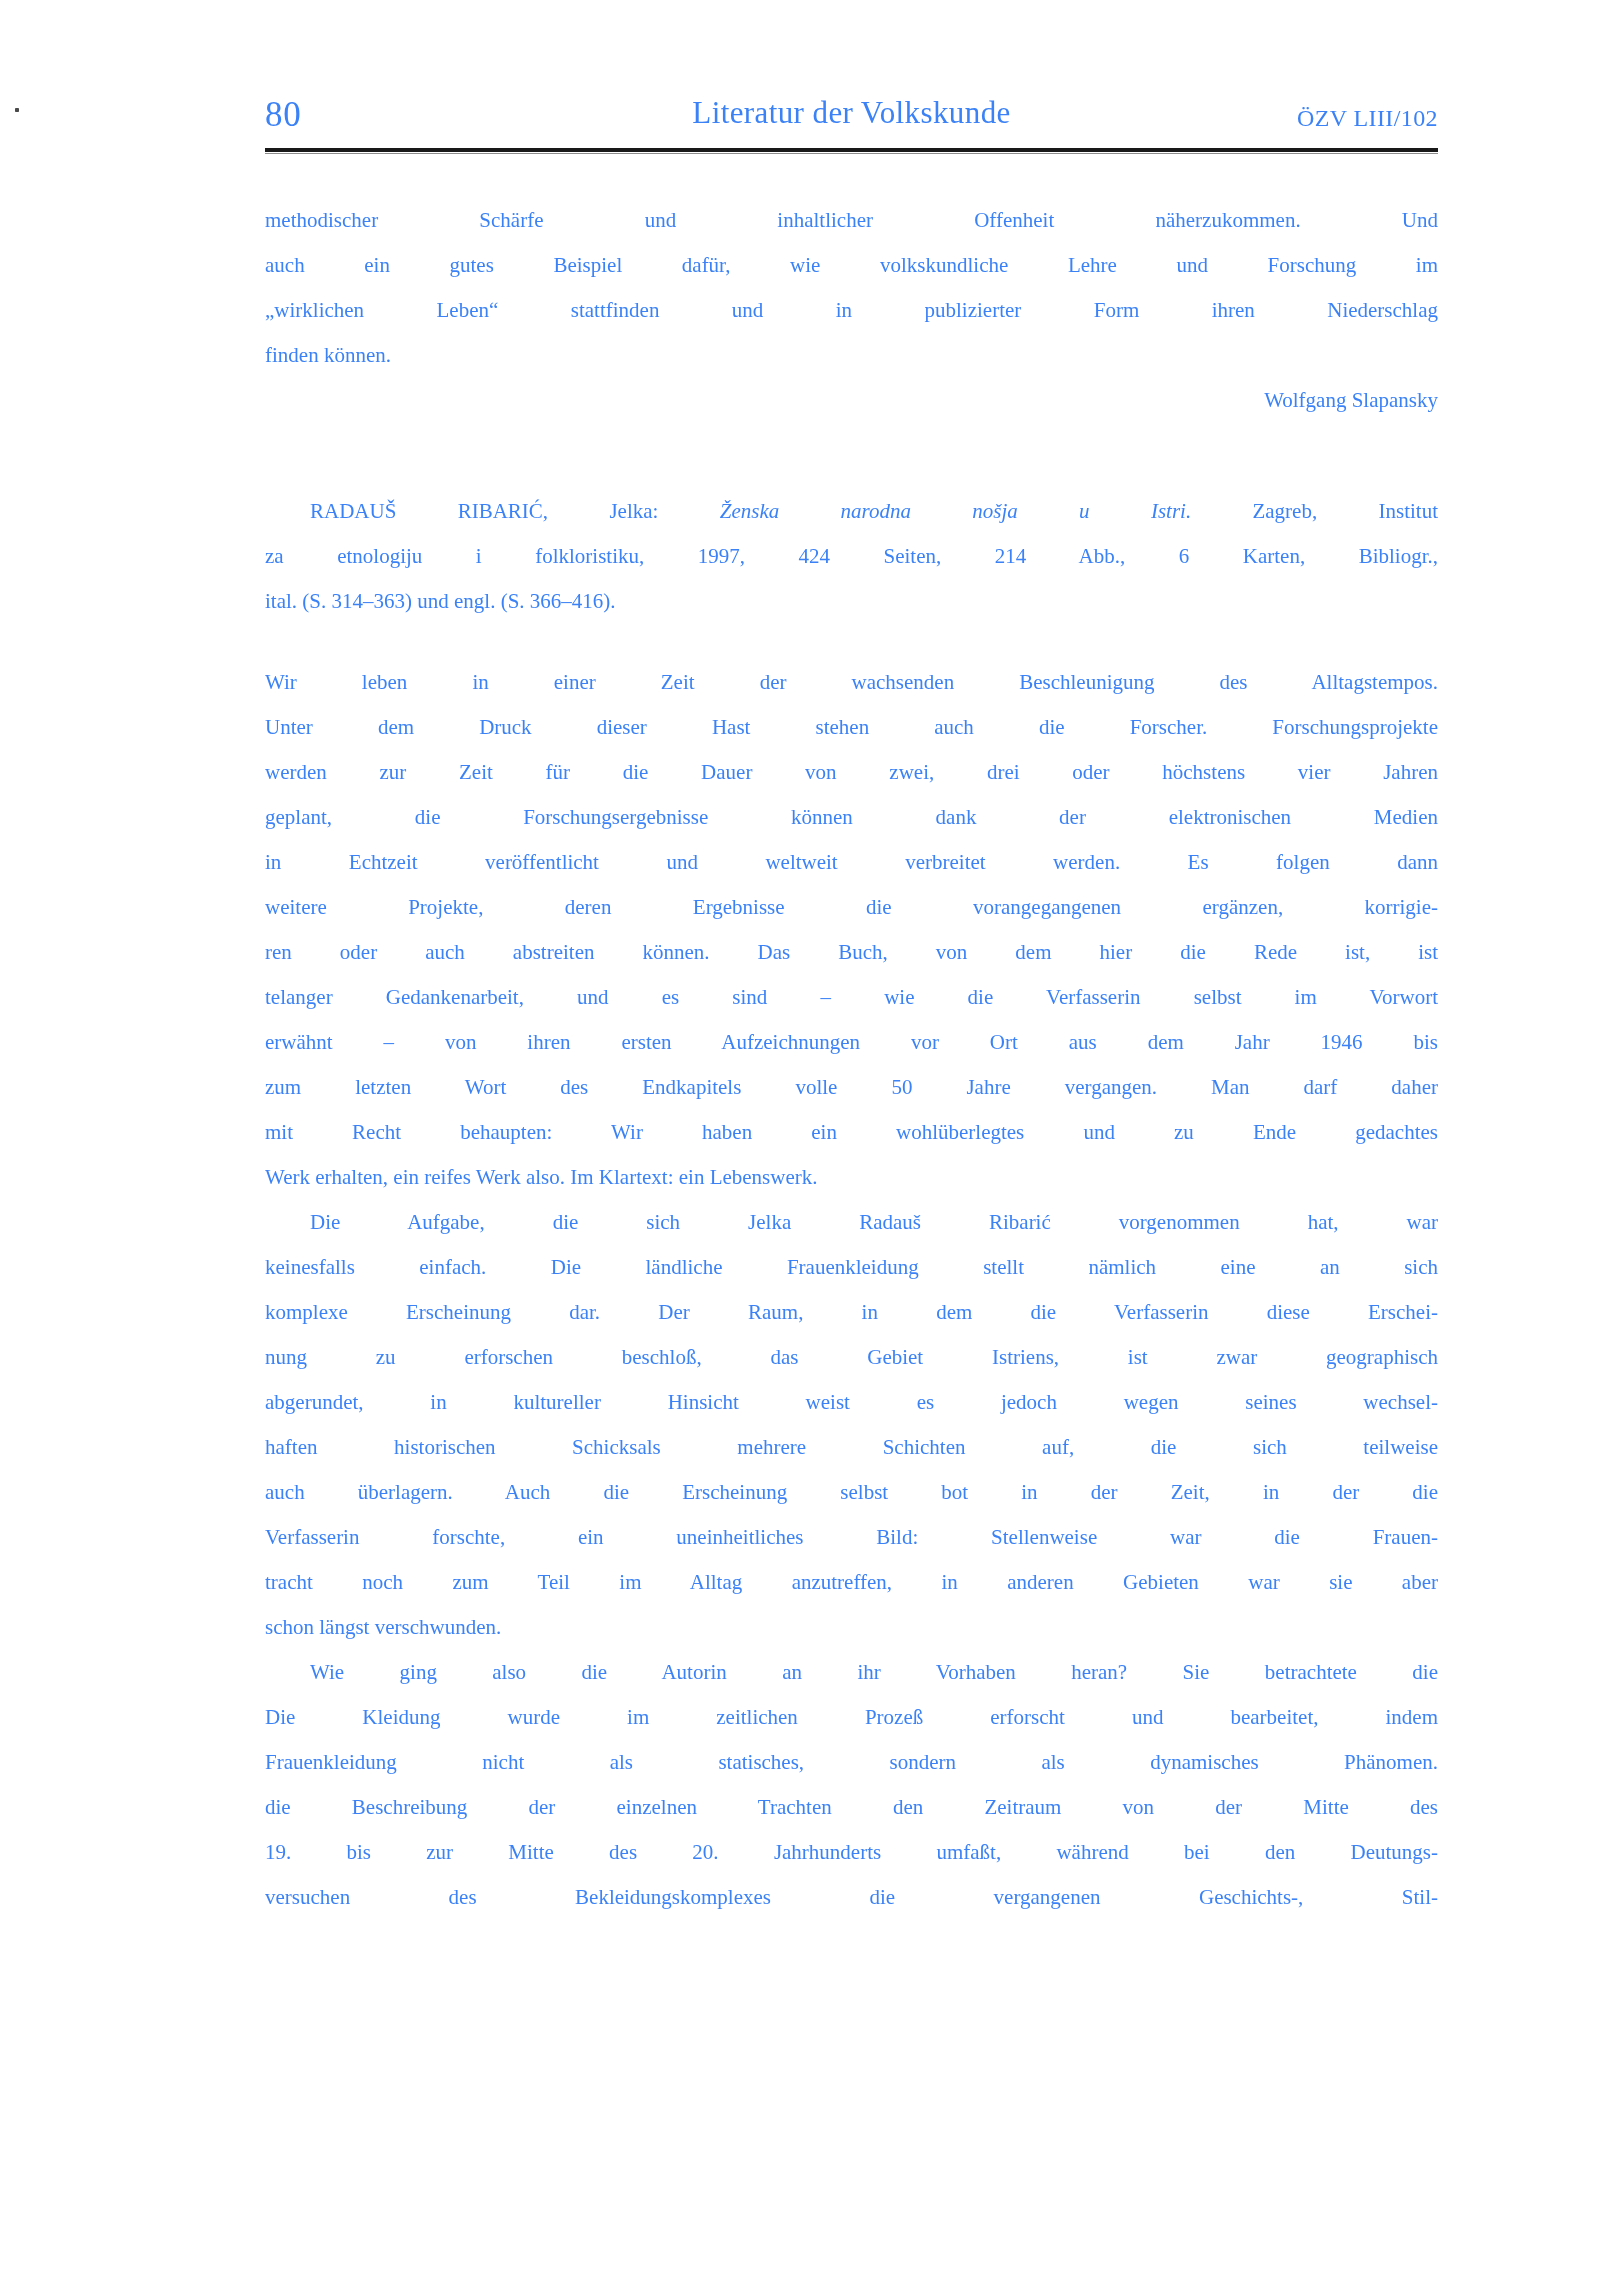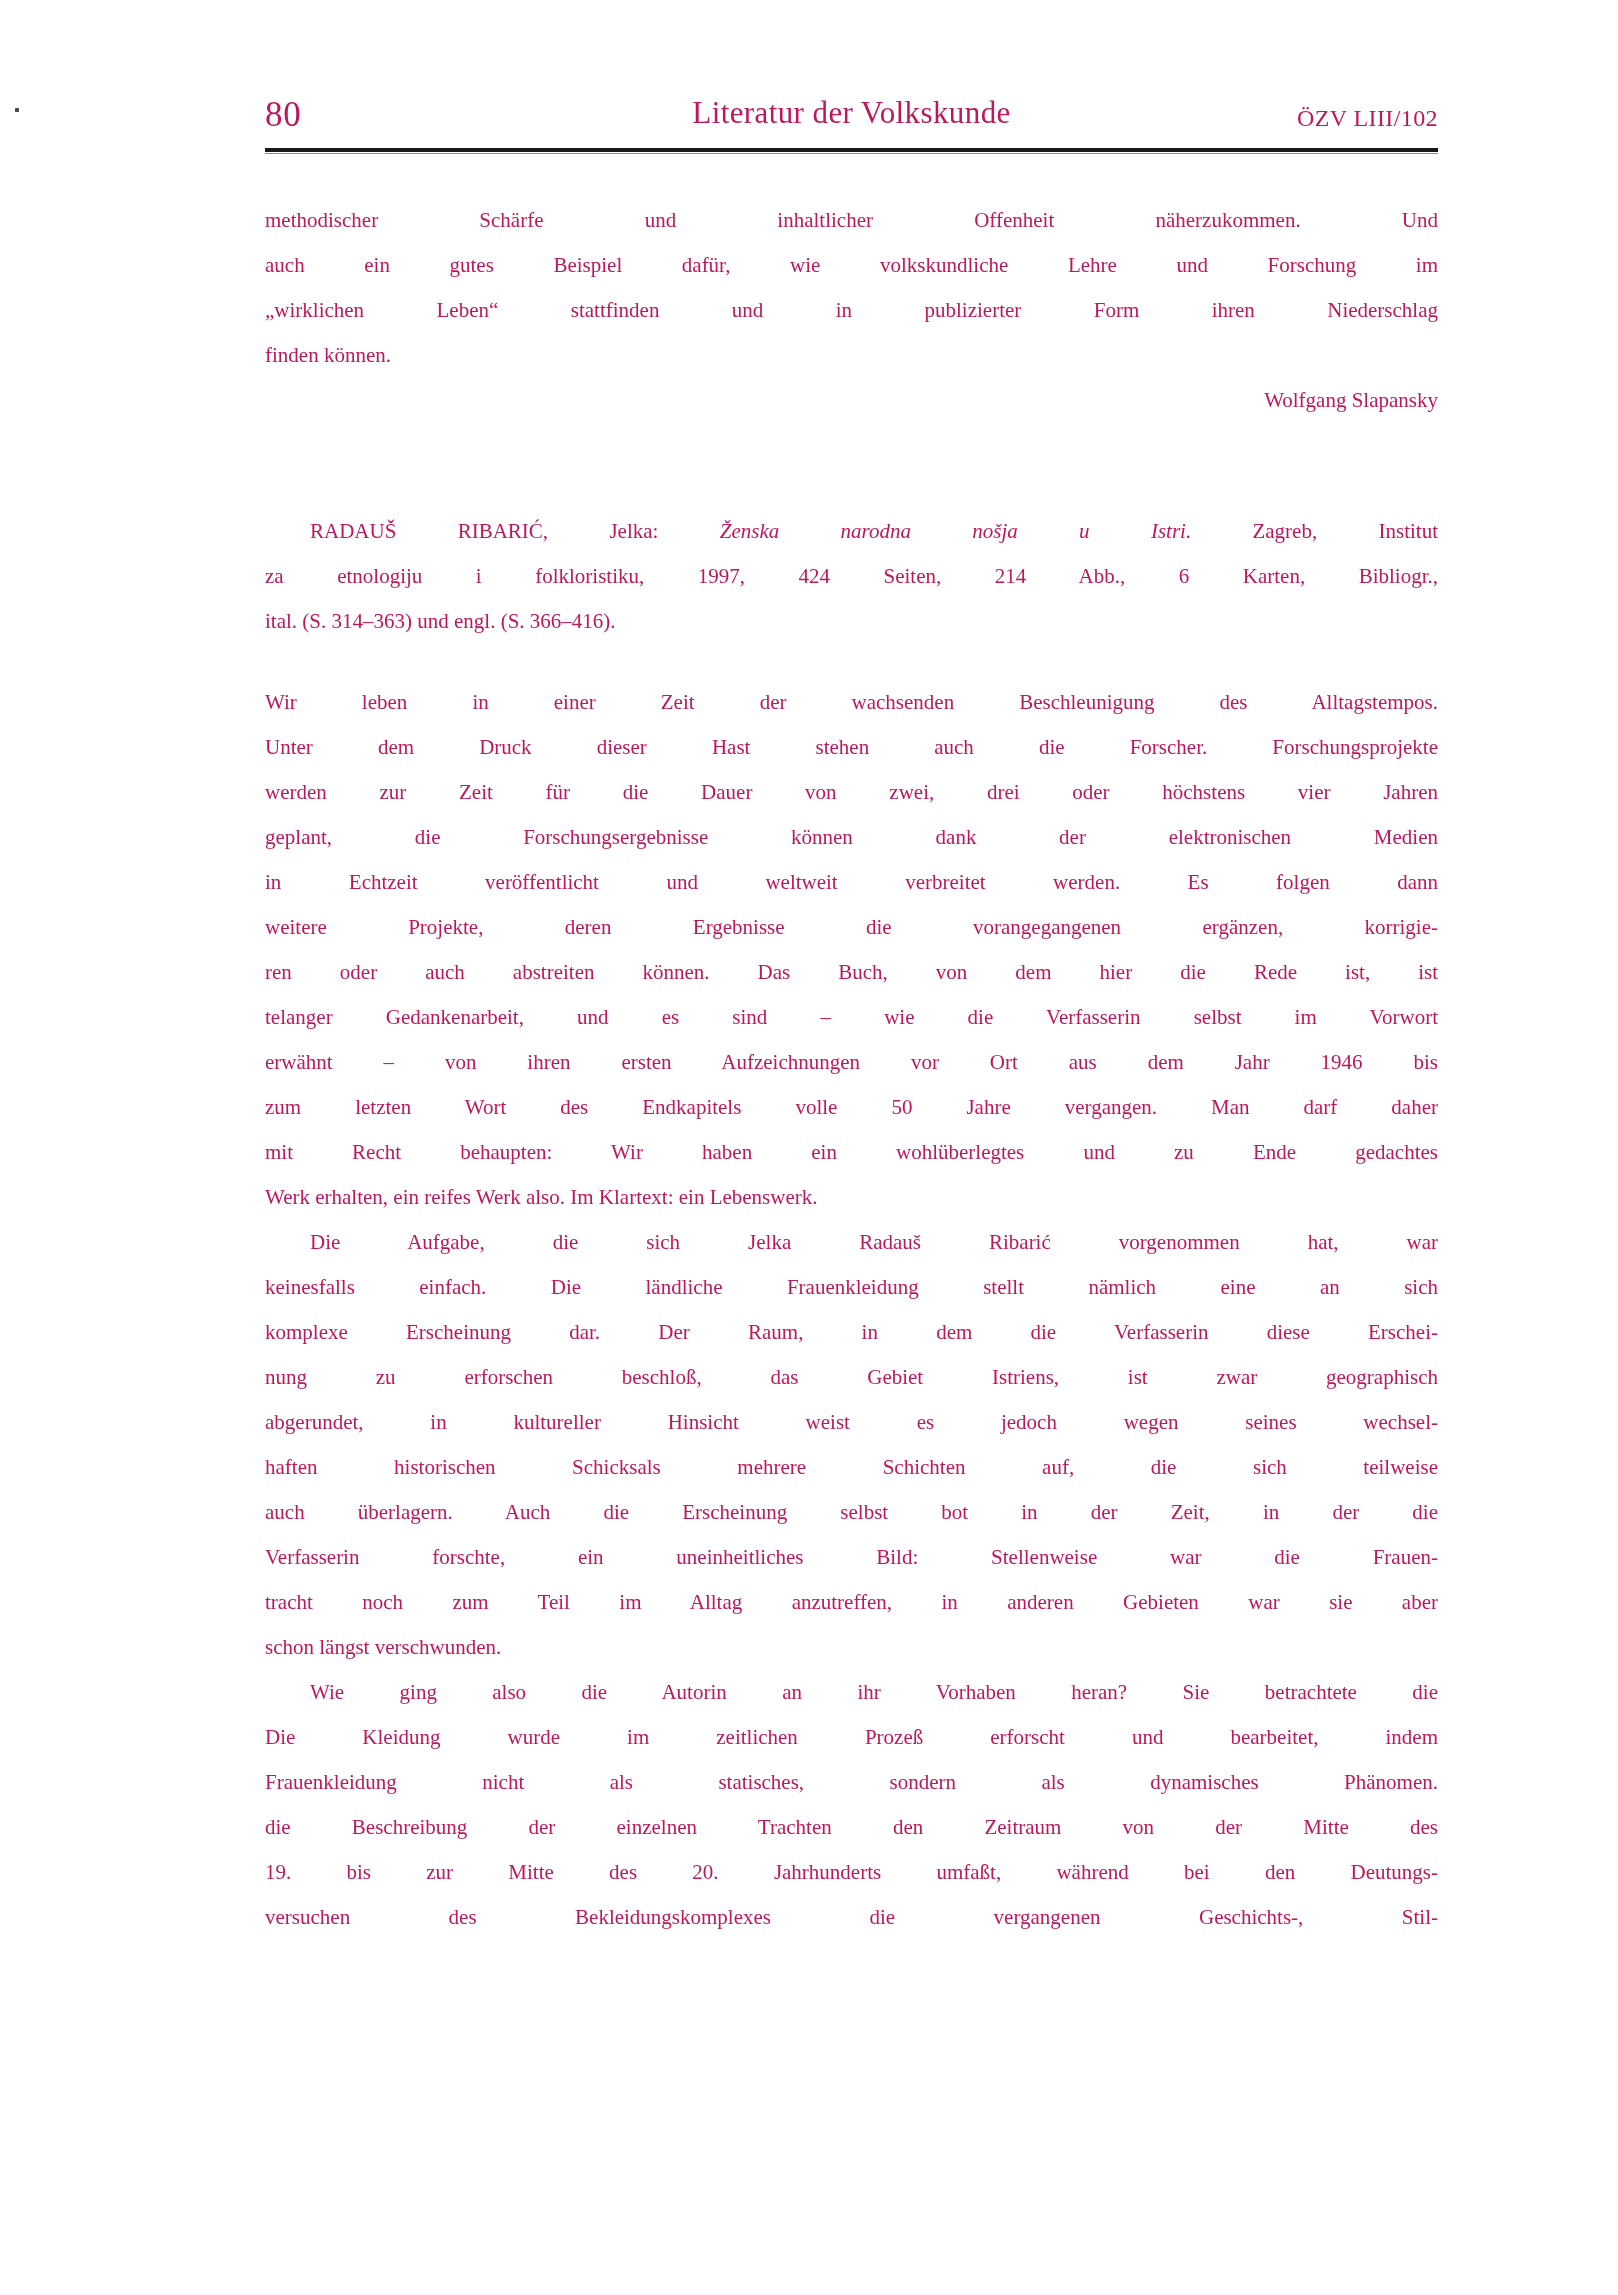--- a/index.html
+++ b/index.html
@@ -6,21 +6,21 @@
     margin: 0;
     padding: 0;
     background: #ffffff;
   }
   .page {
     position: relative;
     width: 1618px;
     height: 2295px;
     background: #ffffff;
     font-family: "Liberation Serif", "DejaVu Serif", serif;
-    color: #be185d;
+    color: #3b82f6;
     overflow: hidden;
   }
   
   .speck {
     position: absolute;
     left: 15.4px;
     top: 108px;
     width: 4px;
     height: 4px;
     background: #4a4a4a;
@@ -85,21 +85,21 @@
   }
   .line.last { text-align-last: left; }
   .line.indent { text-indent: 45px; }
   .it { font-style: italic; }
   
   [data-name="signature"] {
     height: 45px;
     line-height: 45px;
     text-align: right;
   }
-  [data-name="bibliography-entry"] { margin-top: 86px; }
+  [data-name="bibliography-entry"] { margin-top: 66px; }
   [data-name="paragraph-alltagstempo"] { margin-top: 36px; }
 </style>
 </head>
 <body>
 
 <div class="page" data-name="scanned-page">
 
   <div class="speck" data-name="scan-speck-artifact"></div>
 
   <div class="running-head" data-name="running-head">

